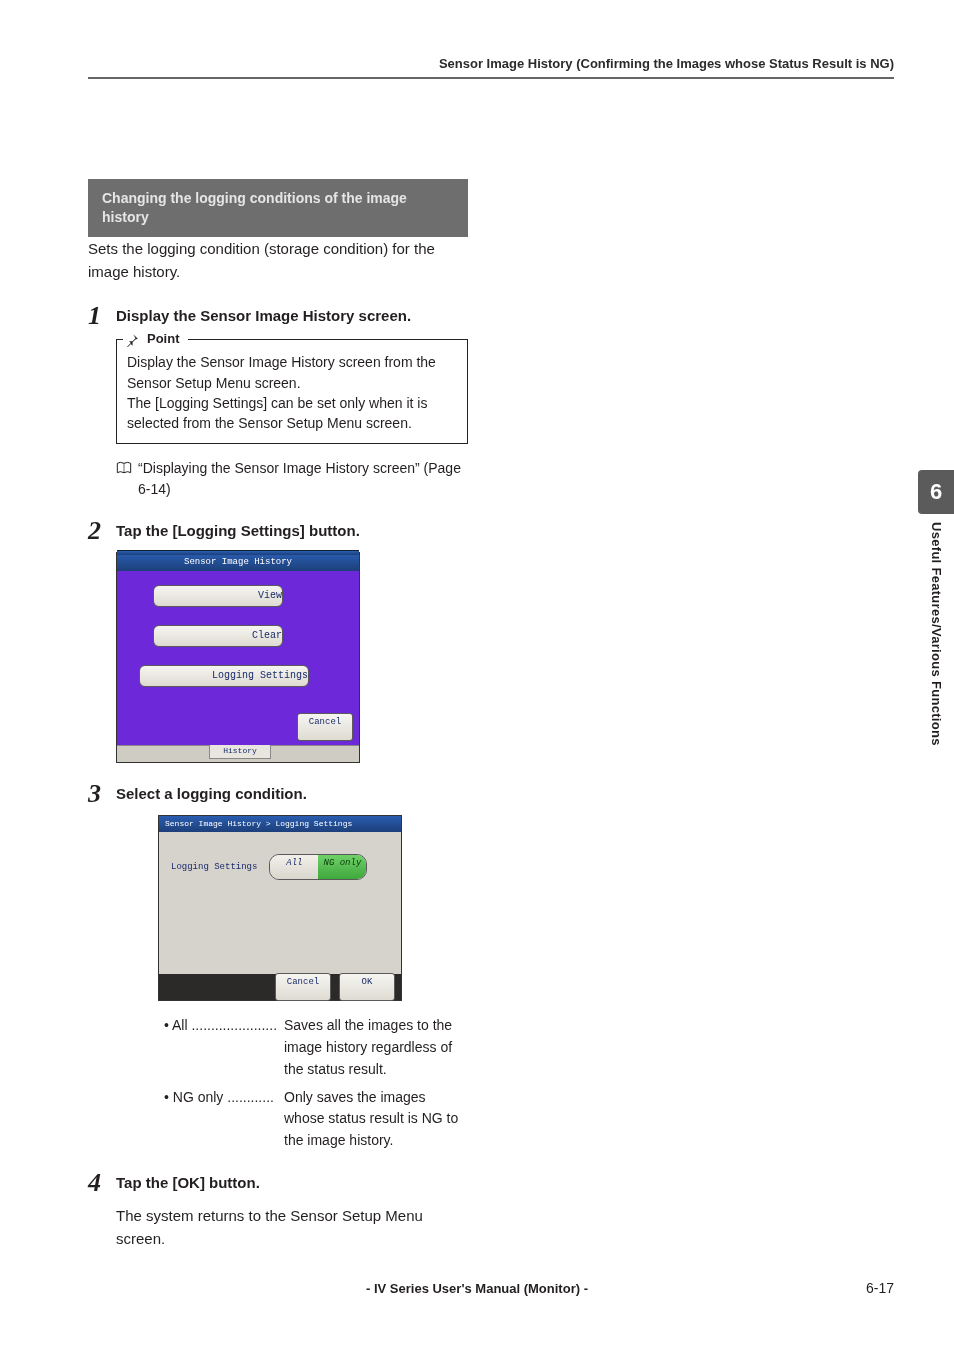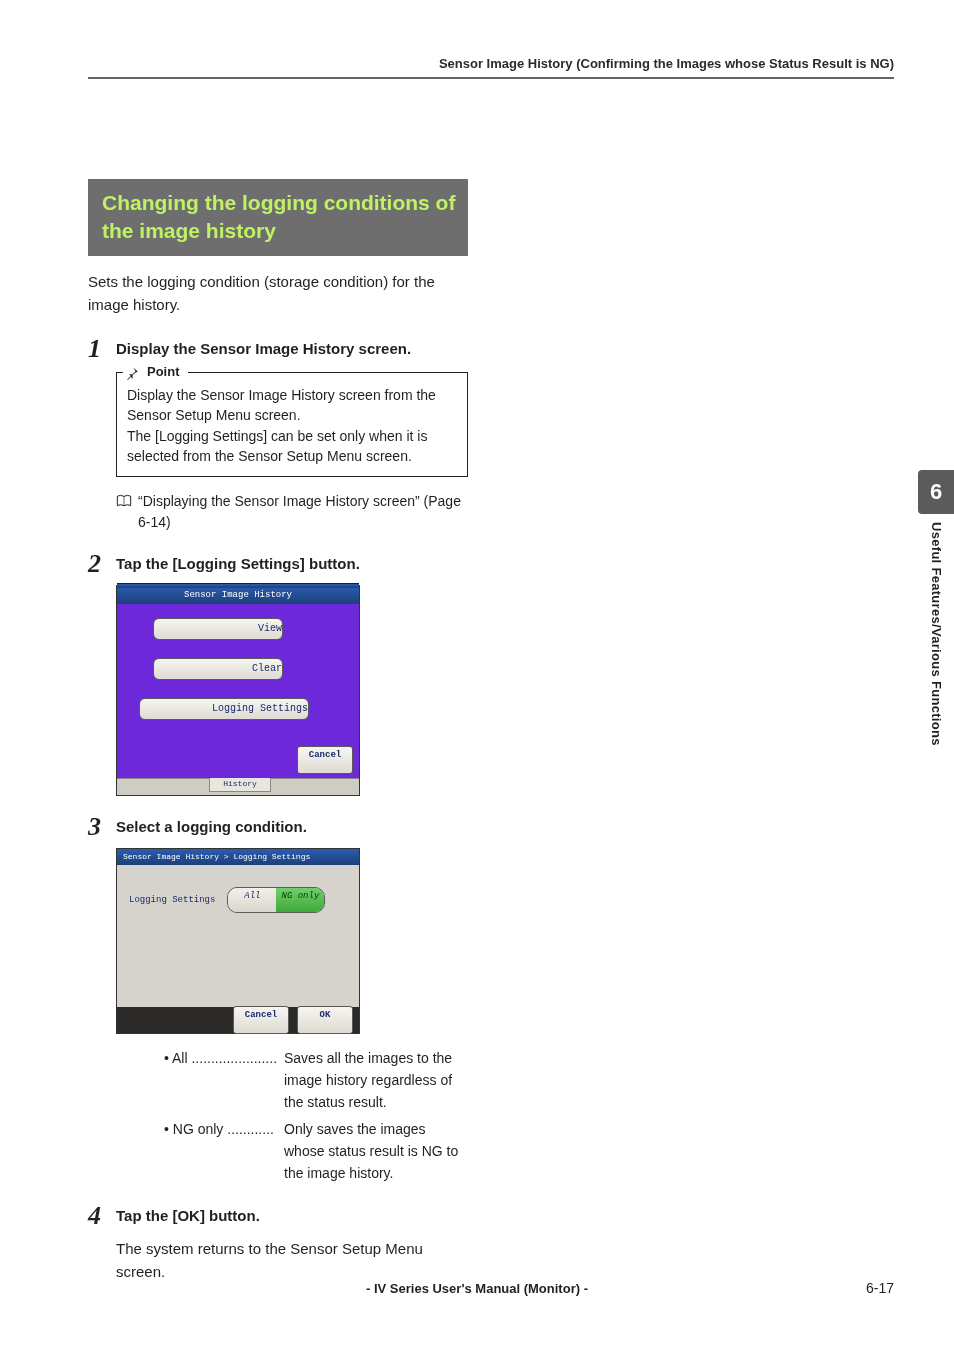--- a/index.html
+++ b/index.html
@@ -1,43 +1,43 @@
 <!DOCTYPE html>
 <html><head>
 <meta charset="utf-8">
 <style>
   * { box-sizing: border-box; margin: 0; padding: 0; }
   html, body { width: 954px; height: 1348px; background: #fff; font-family: Arial, Helvetica, sans-serif; color: #231f20; }
   .page { width: 954px; height: 1348px; position: relative; padding: 56px 60px 40px 88px; }
   .running-header { text-align: right; font-size: 13px; font-weight: bold; color: #2b2b2b; padding-bottom: 6px; }
   .top-rule { border: none; border-top: 2px solid #666; margin-bottom: 100px; }
   .content-col { width: 380px; }
-  .section-title { background: #6e6e6e; color: #bef264; font-weight: bold; font-size: 21px; padding: 10px 12px 10px 14px; line-height: 1.35; margin-bottom: 14px; }
+  .section-title { background: #6e6e6e; color: #e5e5e5; font-weight: bold; font-size: 14px; padding: 10px 12px 10px 14px; line-height: 1.35; }
   .section-intro { font-size: 15px; line-height: 1.55; margin-bottom: 22px; }
   .step { display: flex; align-items: flex-start; margin-bottom: 8px; }
   .step-num { font-style: italic; font-weight: bold; font-size: 26px; font-family: "Times New Roman", serif; width: 28px; line-height: 1; margin-top: -2px; }
   .step-title { font-weight: bold; font-size: 15px; line-height: 1.4; flex: 1; }
   .step-body { margin-left: 28px; margin-bottom: 20px; }
   .point-box { position: relative; border: 1px solid #222; padding: 12px 10px 10px 10px; font-size: 14px; line-height: 1.45; margin-top: 10px; margin-bottom: 14px; }
   .point-tab { position: absolute; top: -10px; left: 6px; background: #fff; padding: 0 8px 0 2px; display: flex; align-items: center; gap: 8px; font-weight: bold; font-size: 13px; }
   .point-tab svg { width: 14px; height: 14px; }
   .ref-line { display: flex; align-items: flex-start; gap: 6px; font-size: 14px; line-height: 1.5; }
   .ref-line .book-icon { flex: 0 0 auto; margin-top: 2px; }
   .screenshot { margin: 8px 0 14px 0; }
   .ui1 { width: 244px; border: 1px solid #333; background: #6d28d9; font-family: "Courier New", monospace; font-size: 10px; color: #0d2b6b; }
   .ui1 .titlebar { height: 18px; background: linear-gradient(#2a5db0,#1c3f7a); color: #fff; font-size: 9px; line-height: 14px; padding: 2px 6px; position: relative; text-align: center; }
   .ui1 .titlebar::before { content: ""; position: absolute; left: 0; right: 0; top: -3px; height: 4px; background: linear-gradient(#2a5db0,#1c3f7a); border-top: 1px solid #123; }
   .ui1 .body { padding: 14px 22px 6px 22px; }
   .ui-btn { display: block; width: 130px; height: 22px; line-height: 20px; text-align: right; border: 1px solid #5a5a5a; border-radius: 6px; background: linear-gradient(#f6f5f1,#dedbd2); margin: 0 0 18px 14px; font-size: 10px; color: #1a2b6b; }
   .ui-btn.wide { width: 170px; margin-left: 0; }
   .ui1 .footer { display: flex; justify-content: flex-end; padding: 2px 6px 4px 6px; }
-  .ui-smallbtn { width: 56px; height: 28px; line-height: 16px; text-align: center; border: 1px solid #5a5a5a; border-radius: 3px; background: linear-gradient(#f6f5f1,#dedbd2); font-size: 9px; color: #1a2b6b; margin-left: 4px; font-weight: bold; }
+  .ui-smallbtn { width: 56px; height: 28px; line-height: 16px; text-align: center; border: 1px solid #5a5a5a; border-radius: 3px; background: linear-gradient(#f6f5f1,#dedbd2); font-size: 9px; color: #1a2b6b; margin-left: 4px; }
   .ui1 .tabstrip { height: 17px; background: #cfccc4; border-top: 1px solid #888; position: relative; }
   .ui1 .tabstrip .tab { position: absolute; left: 92px; top: -1px; width: 62px; height: 14px; border: 1px solid #888; border-top: none; background: #e8e6df; font-size: 8px; text-align: center; line-height: 12px; color: #1a2b6b; }
-  .ui2 { width: 244px; border: 1px solid #333; background: #d6d3cc; font-family: "Courier New", monospace; font-size: 9px; color: #0d2b6b; }
+  .ui2 { width: 244px; border: 1px solid #333; background: #d6d3cc; font-family: "Courier New", monospace; font-size: 9px; color: #0d2b6b; margin-left: 42px; }
   .ui2 .titlebar2 { height: 16px; background: linear-gradient(#2a5db0,#1c3f7a); color: #fff; font-size: 8px; line-height: 14px; padding: 1px 6px; }
   .ui2 .row { display: flex; align-items: center; gap: 12px; padding: 22px 12px; }
   .ui2 .label { font-size: 9px; color: #1a2b6b; }
   .toggle { display: flex; border: 1px solid #5a5a5a; border-radius: 10px; overflow: hidden; height: 26px; font-style: italic; }
   .toggle span { width: 48px; text-align: center; font-size: 9px; line-height: 16px; color: #1a2b6b; }
   .toggle .off { background: linear-gradient(#f2f0ea,#d9d6cd); }
   .toggle .on { background: linear-gradient(#6fd06a,#3fa83b); color: #0a3a08; }
   .ui2 .spacer { height: 72px; }
   .ui2 .footer2 { height: 26px; background: #2c2a28; display: flex; justify-content: flex-end; align-items: center; padding: 0 6px; gap: 4px; }
   .defs { font-size: 14px; line-height: 1.55; margin-top: 6px; }

